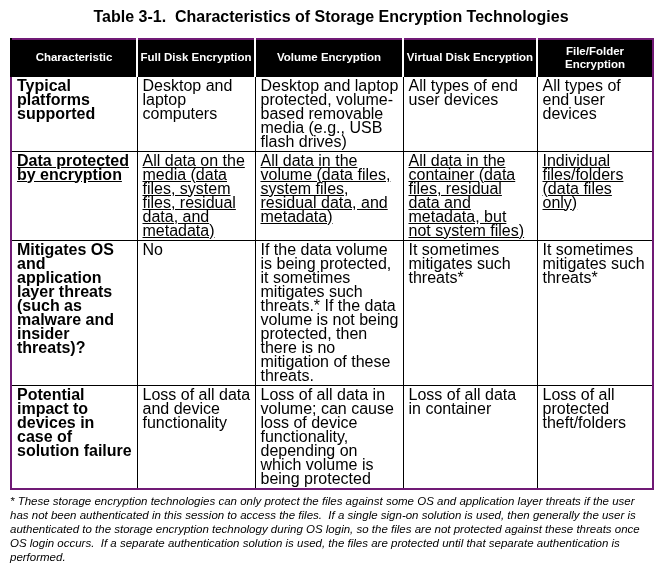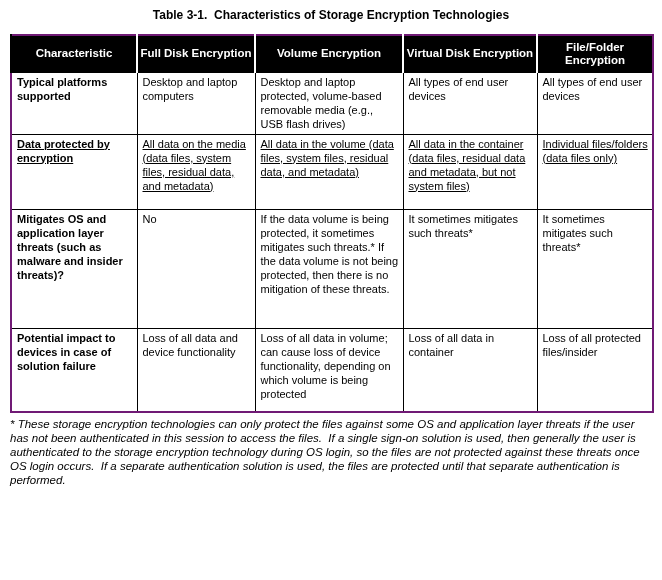--- a/index.html
+++ b/index.html
@@ -5,36 +5,36 @@
   html, body { margin: 0; padding: 0; }
   body {
     width: 662px; height: 580px;
     background: #ffffff; color: #000000;
     font-family: "Liberation Sans", sans-serif;
     overflow: hidden;
   }
   .doc-title {
     margin-top: 8px;
     text-align: center;
-    font-size: 12px;
+    font-size: 16px;
     font-weight: bold;
     white-space: pre-wrap;
   }
   table.enc {
     border-collapse: collapse;
     table-layout: fixed;
     width: 642px;
     margin: 12px 0 0 10px;
     border: 2px solid #701a75;
   }
   .enc td, .enc th {
     border: 1px solid #000000;
     vertical-align: top;
     text-align: left;
-    font-size: 11px;
+    font-size: 16px;
     line-height: 14px;
     padding: 2px 4px 2px 5px;
     overflow: hidden;
     word-wrap: break-word;
   }
   .enc thead th {
     background: #000000;
     color: #ffffff;
     text-align: center;
     vertical-align: middle;
@@ -104,18 +104,18 @@
       <td>No</td>
       <td>If the data volume is being protected, it sometimes mitigates such threats.* If the data volume is not being protected, then there is no mitigation of these threats.</td>
       <td>It sometimes mitigates such threats*</td>
       <td>It sometimes mitigates such threats*</td>
     </tr>
     <tr class="r4">
       <td class="rowlabel">Potential impact to devices in case of solution failure</td>
       <td>Loss of all data and device functionality</td>
       <td>Loss of all data in volume; can cause loss of device functionality, depending on which volume is being protected</td>
       <td>Loss of all data in container</td>
-      <td>Loss of all protected files/insider</td>
+      <td>Loss of all protected theft/folders</td>
     </tr>
   </tbody>
 </table>
 
 <div class="footnote">* These storage encryption technologies can only protect the files against some OS and application layer threats if the user has not been authenticated in this session to access the files.  If a single sign-on solution is used, then generally the user is authenticated to the storage encryption technology during OS login, so the files are not protected against these threats once OS login occurs.  If a separate authentication solution is used, the files are protected until that separate authentication is performed.</div>
 
 </body></html>

